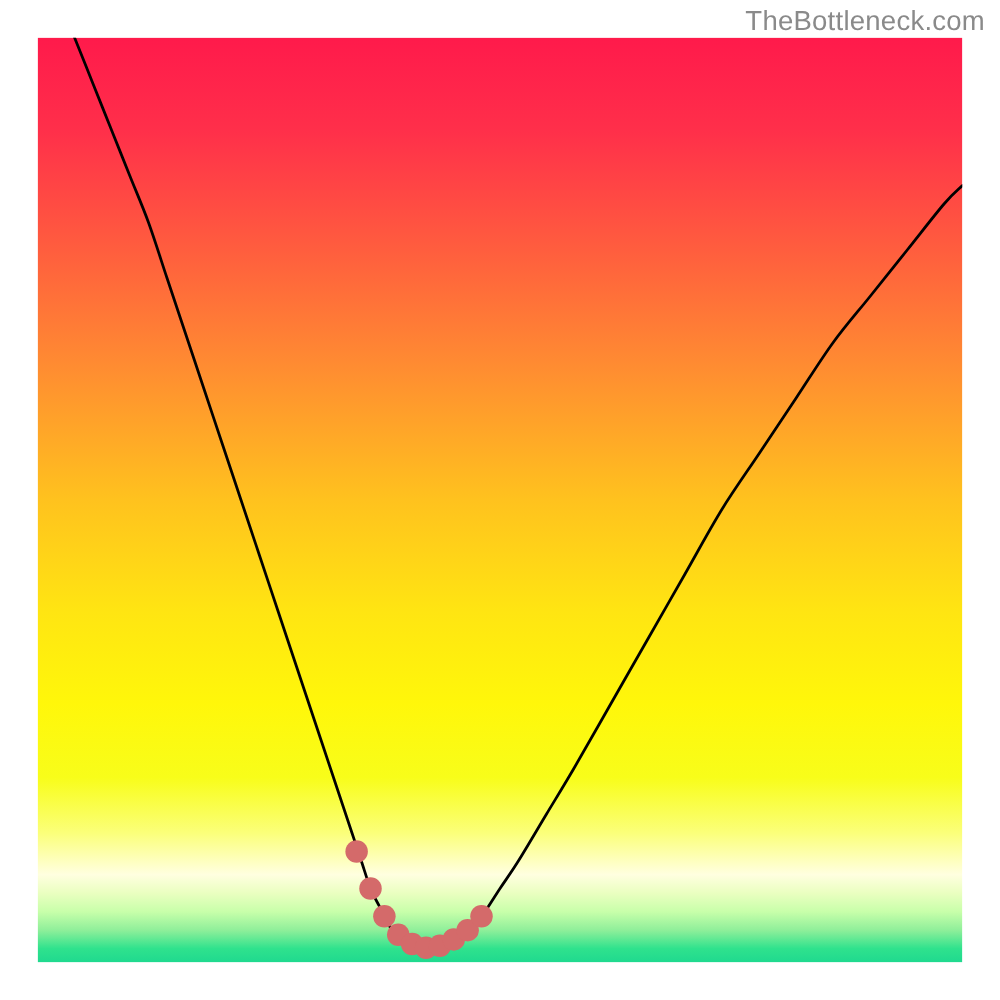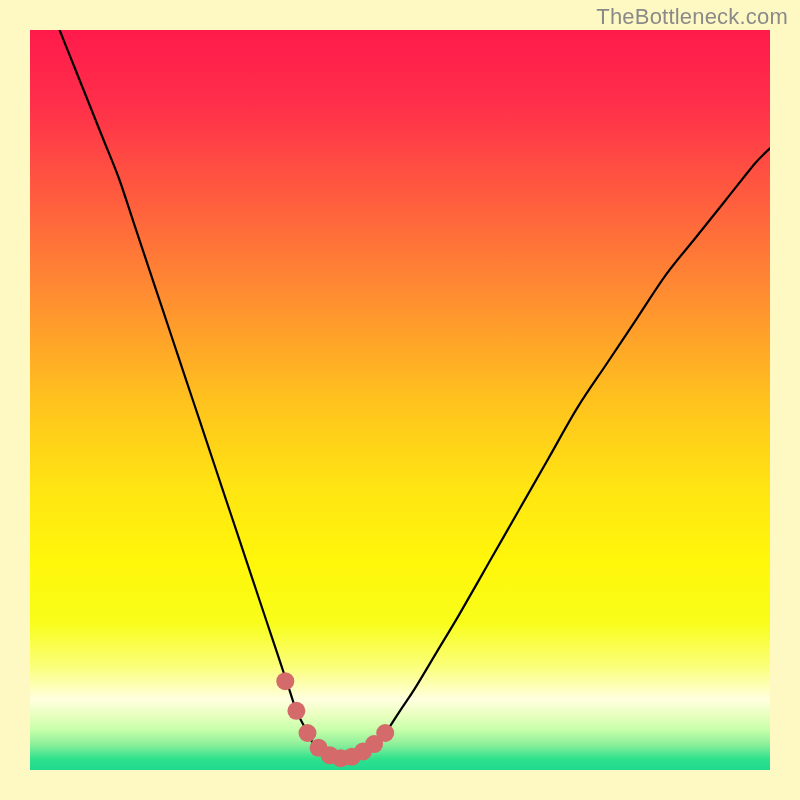--- a/index.html
+++ b/index.html
@@ -9,21 +9,21 @@
     height: 800px;
     background: #000;
     overflow: hidden;
   }
   .frame {
     position: absolute;
     left: 0;
     top: 0;
     width: 800px;
     height: 800px;
-    background: #fef9c3;
+    background: #ffffff;
   }
   .plot {
     position: absolute;
     left: 30px;
     top: 30px;
     width: 740px;
     height: 740px;
     overflow: hidden;
   }
   .gradient {

